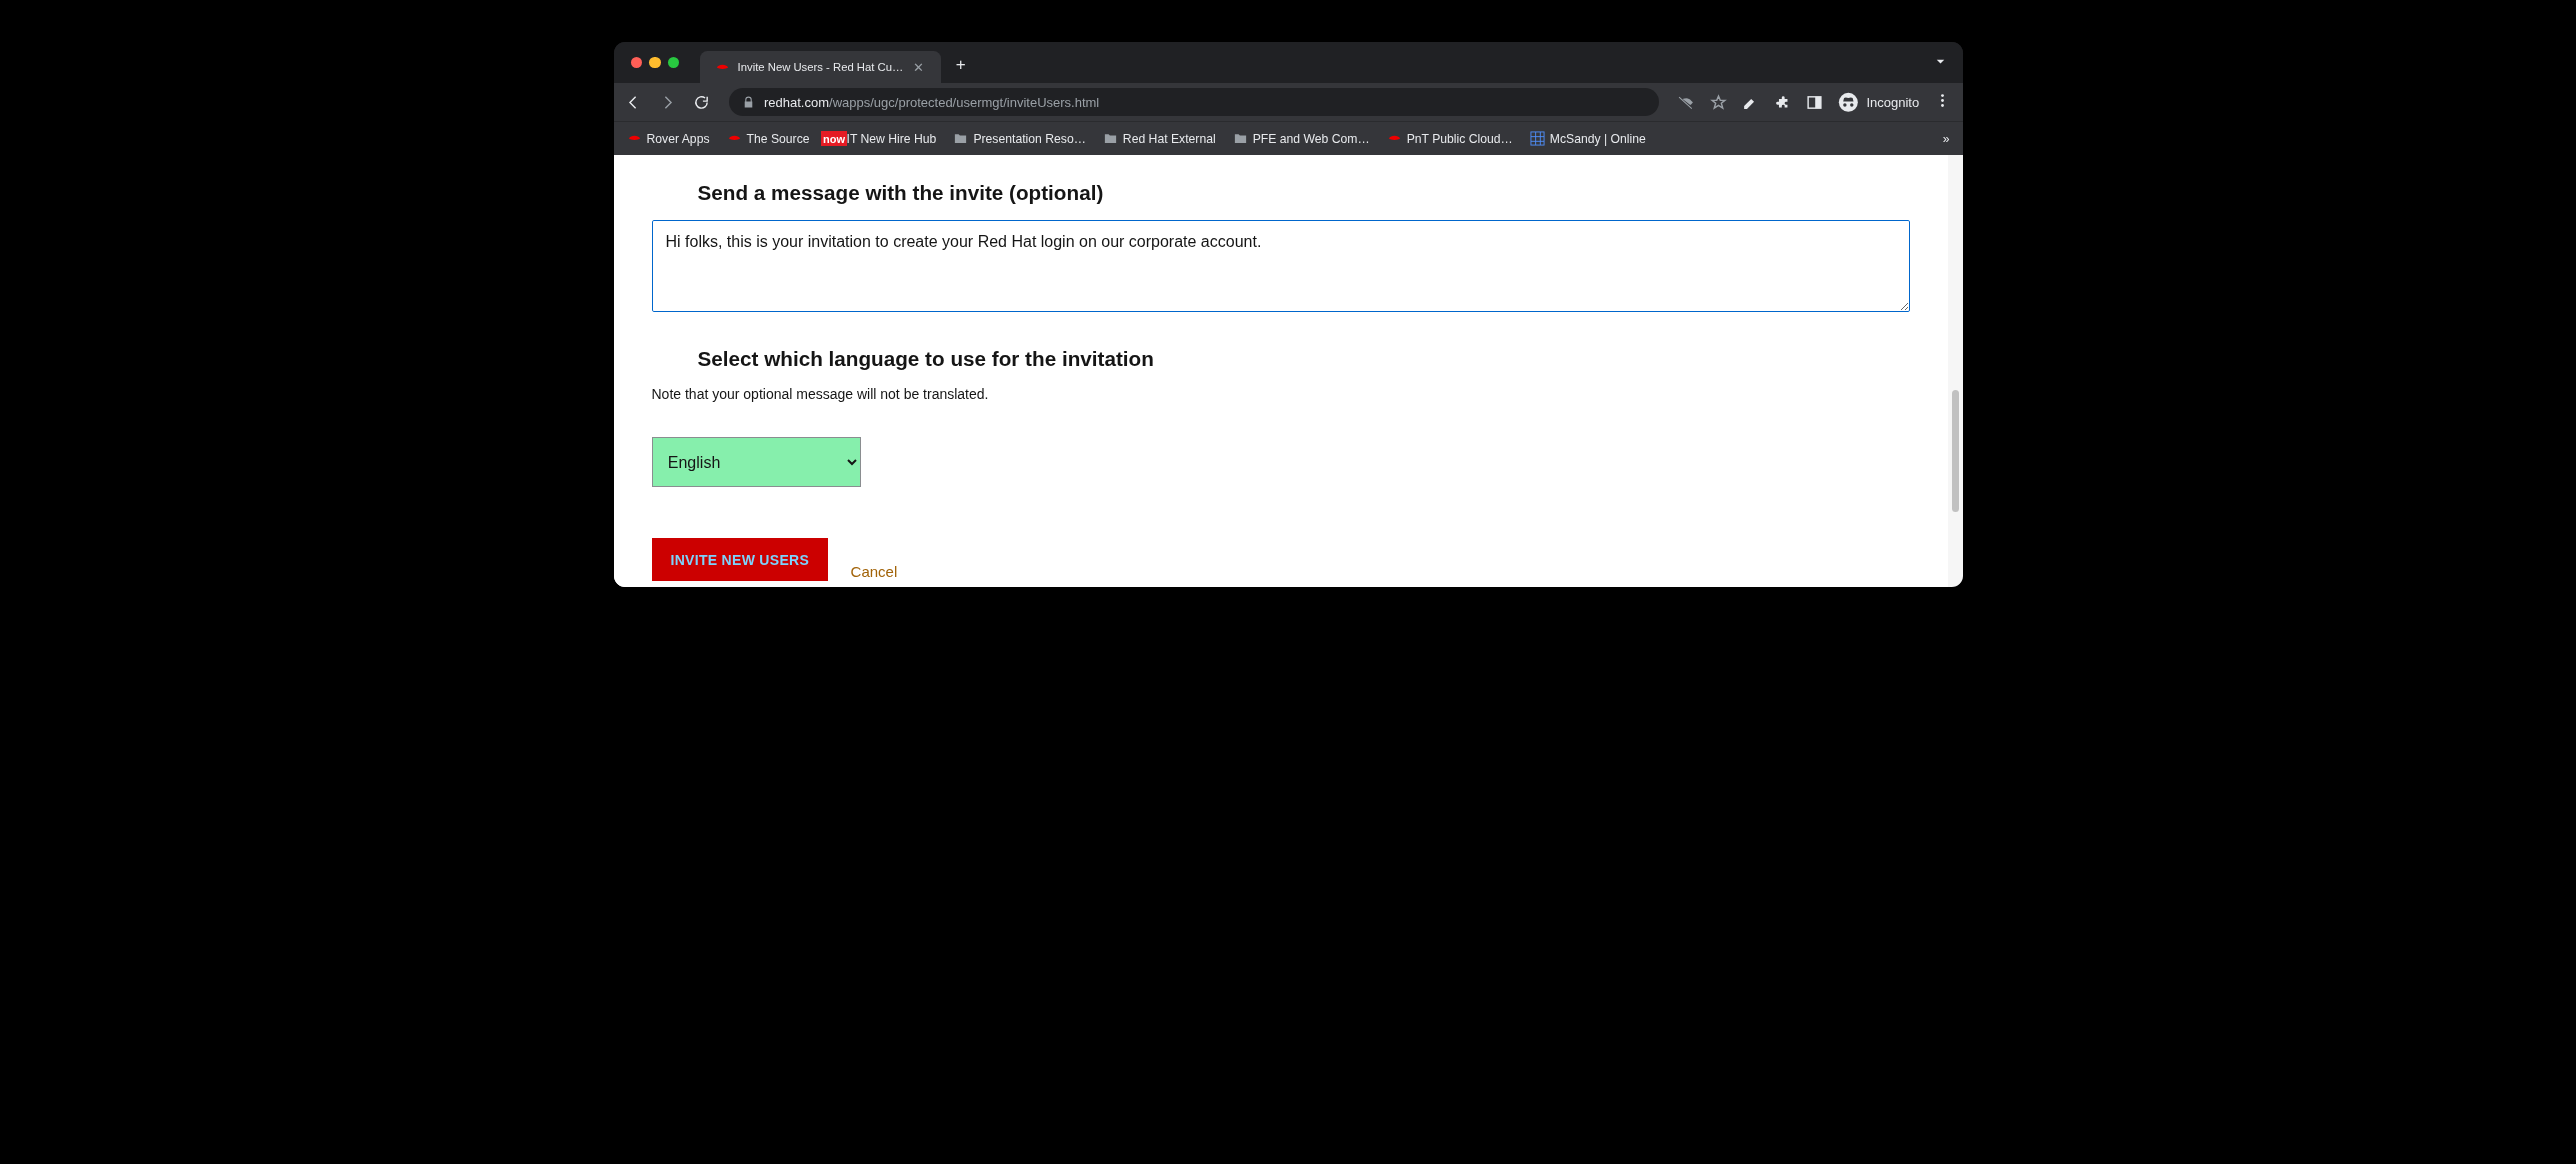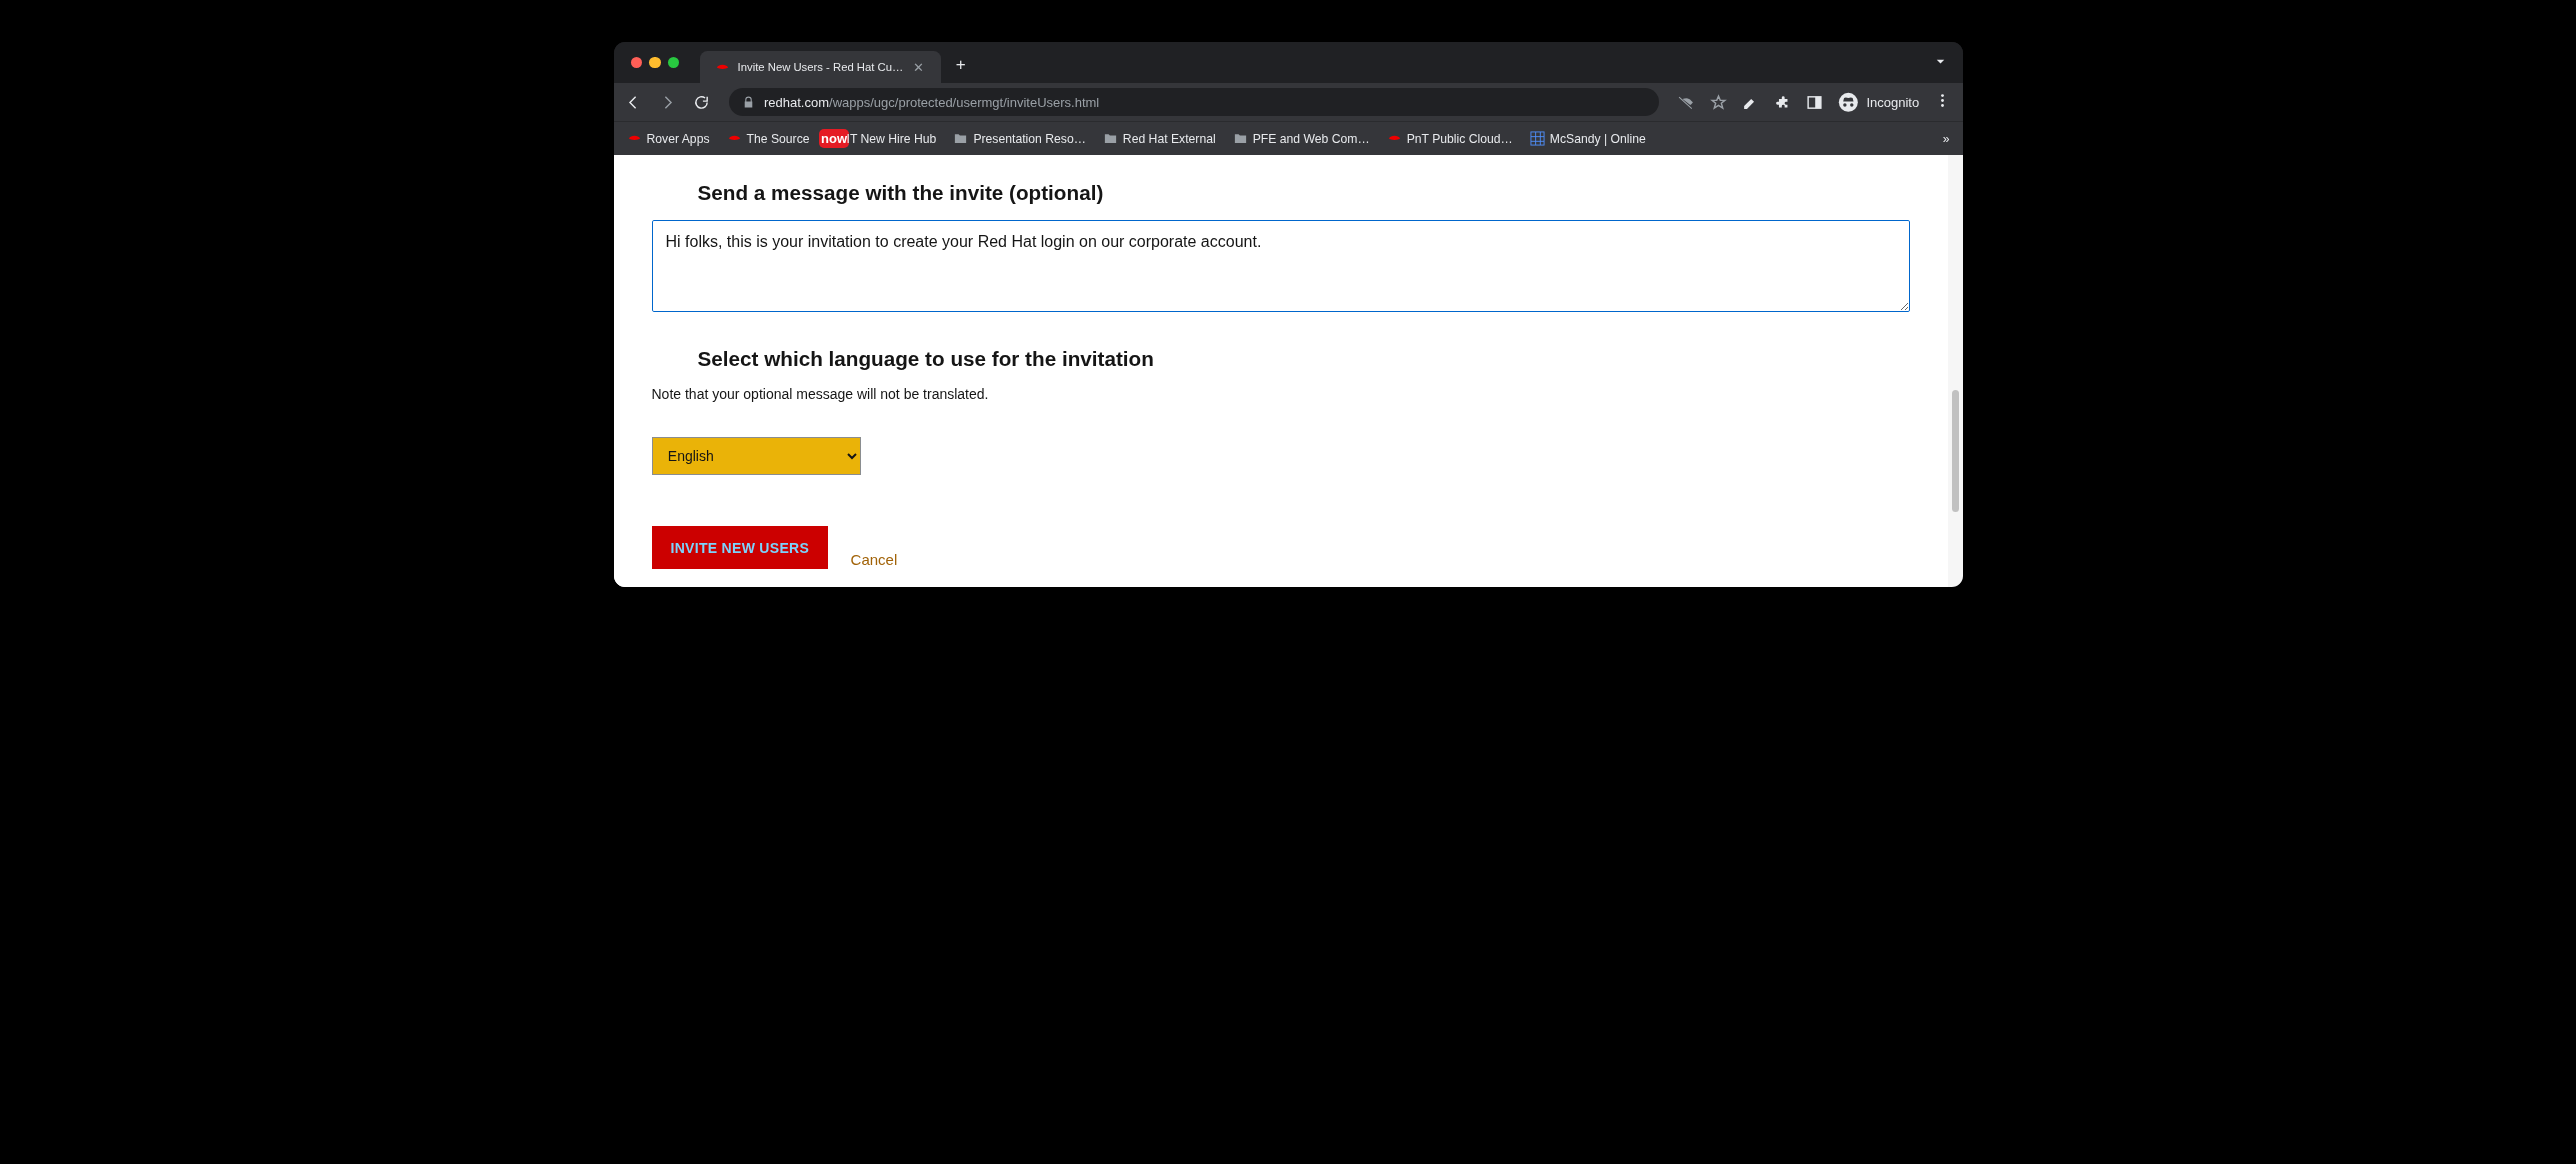--- a/index.html
+++ b/index.html
@@ -146,25 +146,25 @@
     color:#151515;
     resize:vertical;
     outline:none;
     font-family:inherit;
     line-height:1.5;
   }
   .section2 { margin-top: 32px; }
   .lang-row { margin-top: 13px;}
   select.lang {
     width:209px;
-    height:38px;
+    height:50px;
     border:0.9px solid #8a8d90;
-    background:#eab308;
+    background:#86efac;
     padding: 0 11.3px;
-    font-size:14px;
+    font-size:16px;
     color:#151515;
   }
   .actions {
     margin-top: 51px;
     display:flex;
     align-items:center;
     gap:22.5px;
   }
   button.primary {
     background:#c00;
@@ -298,21 +298,21 @@
       <div class="bm">
         <span class="fav ">
           <svg viewBox="0 0 16 16" width="15" height="15">
             <path fill="#e00" d="M2 8c2-4 10-4 12 0-2 2-10 2-12 0z"></path>
           </svg>
         </span>
         <span>The Source</span>
       </div>
       <div class="bm">
         <span class="fav ">
-          <span style="background:#e51b24;color:#fff;font-size:13px;font-weight:700;padding:1.9px 1.9px;border-radius:5px;">now</span>
+          <span style="background:#e51b24;color:#fff;font-size:11px;font-weight:700;padding:1.9px 1.9px;border-radius:0;">now</span>
         </span>
         <span>IT New Hire Hub</span>
       </div>
       <div class="bm">
         <span class="fav folder">
           <svg viewBox="0 0 24 24" width="15" height="15">
             <path fill="#9aa0a6" d="M3 5h6l2 2h10v12H3z"></path>
           </svg>
         </span>
         <span>Presentation Reso…</span>

